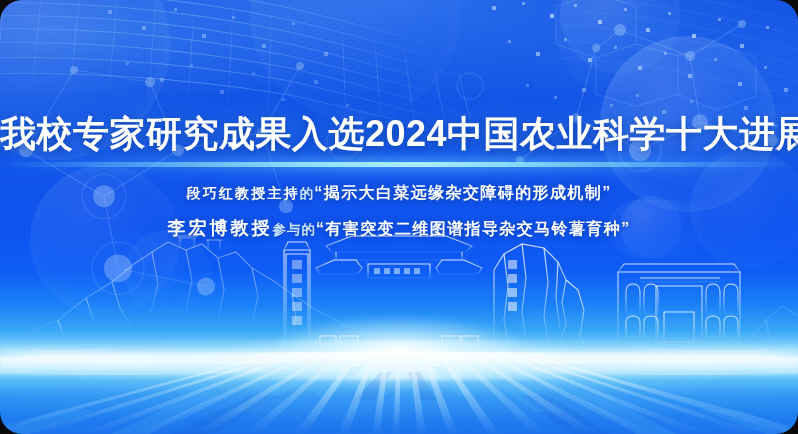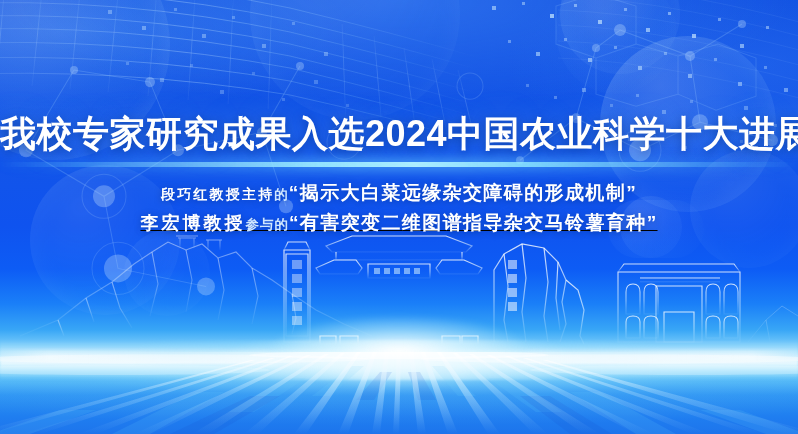--- a/index.html
+++ b/index.html
@@ -18,20 +18,21 @@
        #0d5cf5 62%,
        #1a7ff8 70%,
        #38a6f6 76%,
        #7fd0fb 80%,
        #cdeffe 82.5%,
        #a9e6fd 84.5%,
        #55bdf8 87%,
        #2a93f3 91%,
        #1f7ef0 96%,
        #1d74ec 100%);
+    border-radius:22px;
   }
 
   
   .sky-wash{
     position:absolute;left:0;top:0;width:100%;height:60%;
     background:
       radial-gradient(ellipse 70% 60% at 50% 0%, rgba(90,160,255,.38), rgba(90,160,255,0) 70%),
       radial-gradient(ellipse 50% 45% at 8% 12%, rgba(120,190,255,.28), rgba(120,190,255,0) 72%),
       radial-gradient(ellipse 45% 55% at 95% 25%, rgba(60,130,250,.30), rgba(60,130,250,0) 70%);
     pointer-events:none;
@@ -104,32 +105,32 @@
     font-size:36px;line-height:44px;
     font-weight:700;
     color:#ffffff;
     letter-spacing:.5px;
     text-shadow:0 2px 10px rgba(4,40,120,.55), 0 0 26px rgba(120,200,255,.35);
     white-space:nowrap;
   }
 
   .subtitle-wrap{position:absolute;left:0;top:180px;width:100%;text-align:center;}
   .sub-line{white-space:nowrap;line-height:26px;}
-  .sub-line.l2{line-height:28px;margin-top:1px;text-decoration:underline;}
+  .sub-line.l2{line-height:28px;margin-top:7px;}
   .sub-strong{
     font-size:14px;font-weight:700;color:#ffffff;letter-spacing:2.2px;
     text-shadow:0 1px 6px rgba(4,40,120,.5);
   }
   .sub-strong.big{font-size:18px;letter-spacing:3px;}
   .sub-light{
     font-size:13.5px;font-weight:700;color:#cfe6ff;letter-spacing:1px;
     text-shadow:0 1px 5px rgba(4,40,120,.45);
   }
   .sub-quote{
-    font-size:19px;font-weight:700;color:#ffffff;letter-spacing:1.4px;
+    font-size:16px;font-weight:700;color:#ffffff;letter-spacing:1.4px;
     text-shadow:0 1px 6px rgba(4,40,120,.5);
   }
 
   
   .skyline{
     position:absolute;left:0;bottom:80px;width:100%;height:130px;
     pointer-events:none;
   }
 
   

